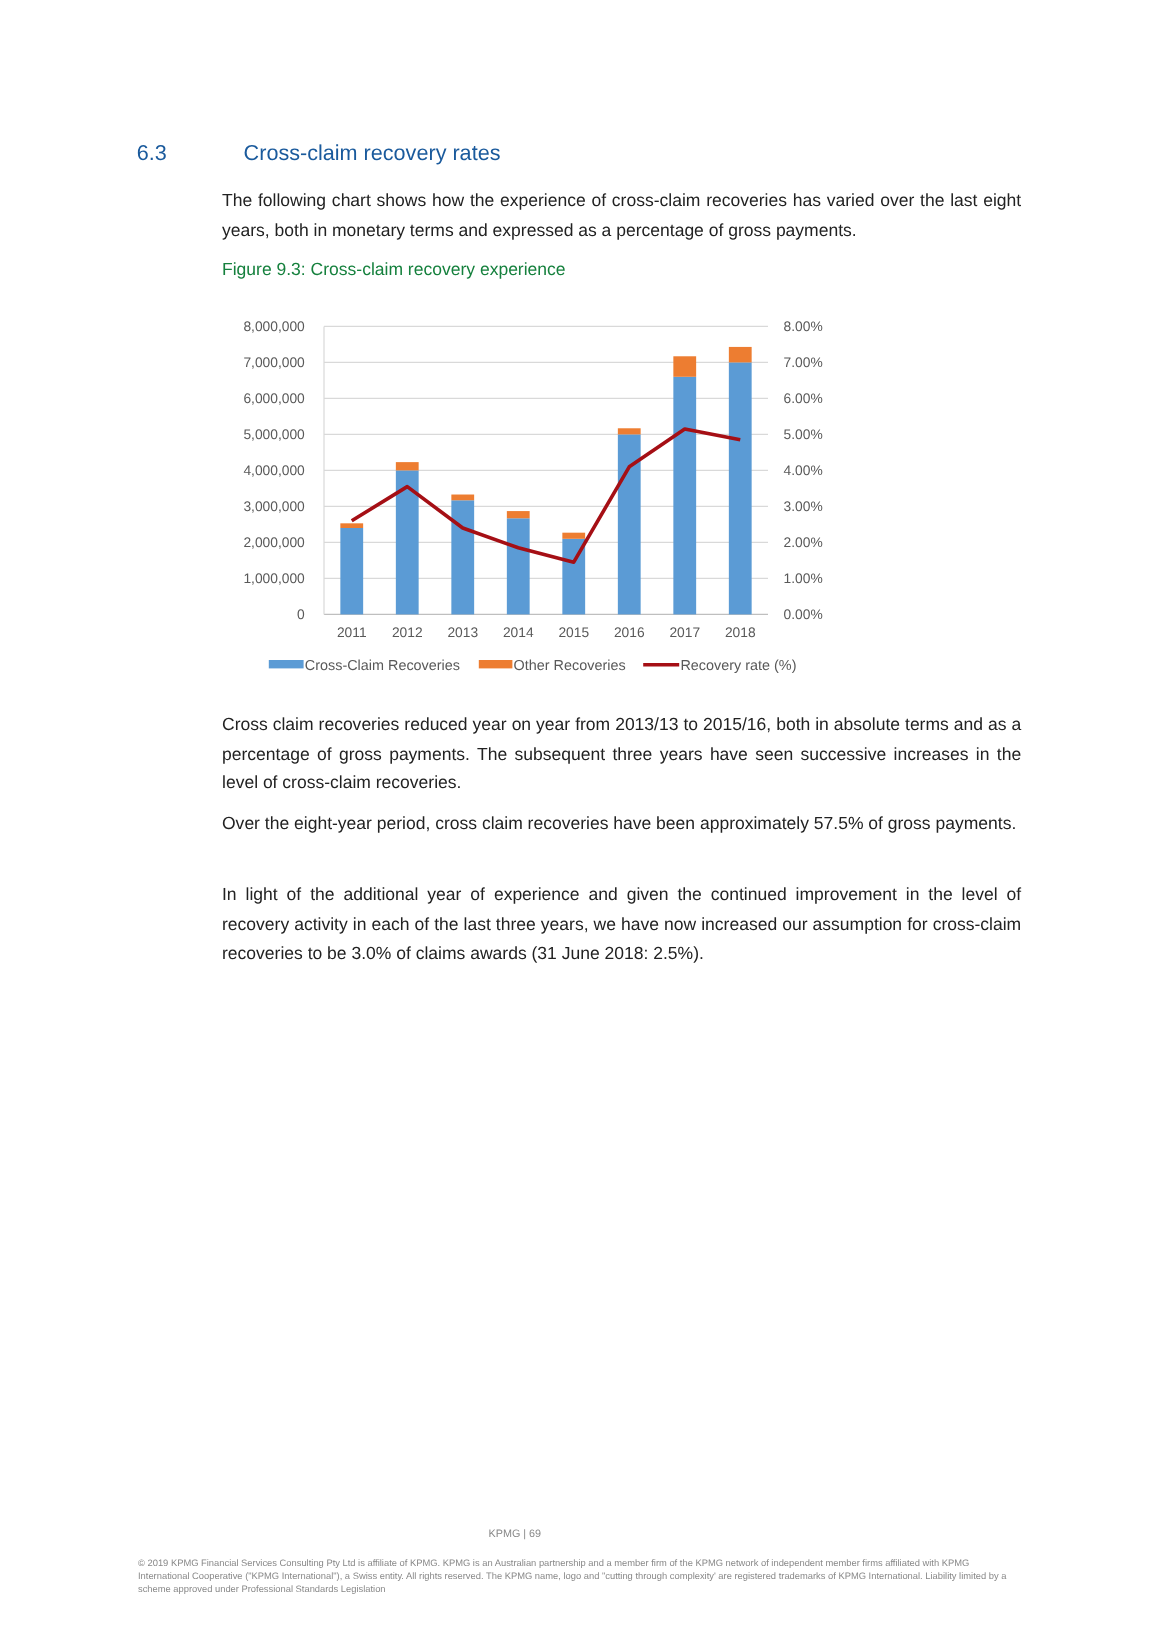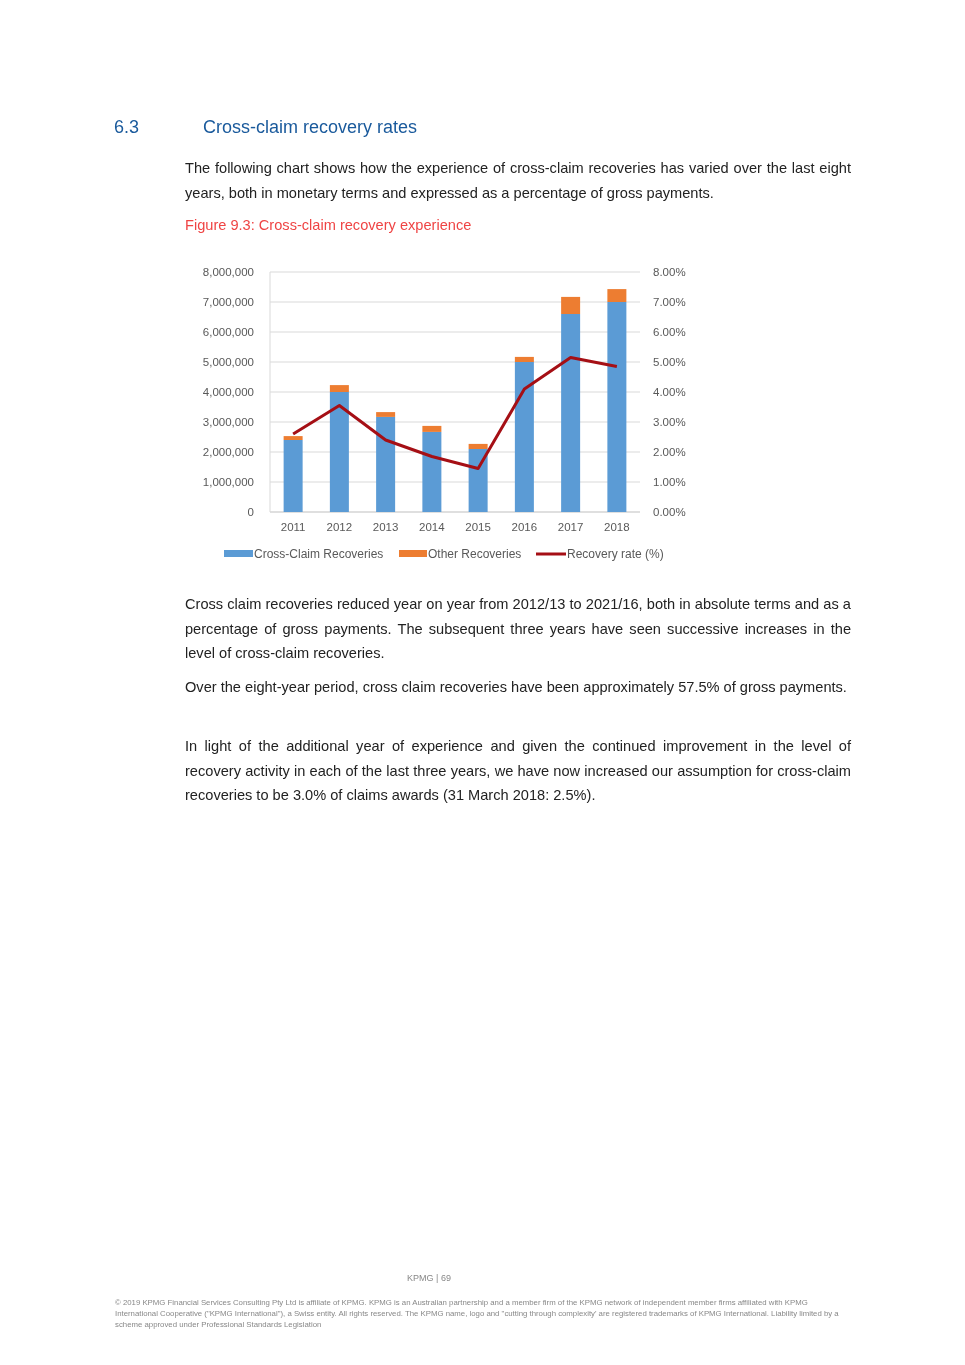--- a/index.html
+++ b/index.html
@@ -1,20 +1,20 @@
 <!DOCTYPE html>
 <html><head>
 <meta charset="utf-8">
 <style>
   html, body { margin: 0; padding: 0; background: #ffffff; }
   body { width: 965px; height: 1365px; position: relative; font-family: "Liberation Sans", sans-serif; color: #333333; }
   .section-num { position: absolute; left: 114px; top: 117px; font-size: 18px; color: #1a5a9c; }
   .section-title { position: absolute; left: 185px; top: 117px; font-size: 18px; color: #1a5a9c; margin-left: 18px; }
   .para { position: absolute; left: 185px; width: 666px; font-size: 14.6px; line-height: 24.5px; color: #222222; text-align: justify; margin: 0; }
-  .fig-caption { position: absolute; left: 185px; top: 217px; font-size: 14.6px; color: #ef4444; }
+  .fig-caption { position: absolute; left: 185px; top: 217px; font-size: 14.6px; color: #15803d; }
   #chart { position: absolute; left: 180px; top: 255px; width: 540px; height: 320px; }
   .tick { font-size: 11.5px; fill: #595959; font-family: "Liberation Sans", sans-serif; }
   .legend-text { font-size: 12px; fill: #595959; font-family: "Liberation Sans", sans-serif; }
   .footer-page { position: absolute; left: 0; width: 858px; top: 1273px; text-align: center; font-size: 9px; color: #888888; }
   .footer-legal { position: absolute; left: 115px; width: 735px; top: 1297px; text-align: left; font-size: 7.8px; line-height: 11px; color: #888888; }
 </style>
 </head>
 <body>
 
 <div class="section-num">6.3</div>
@@ -101,18 +101,18 @@
   <g id="legend-layer">
       <rect x="44" y="295" width="29" height="7" fill="#5b9bd5"></rect>
       <text x="74" y="303" class="legend-text">Cross-Claim Recoveries</text>
       <rect x="219" y="295" width="28" height="7" fill="#ed7d31"></rect>
       <text x="248" y="303" class="legend-text">Other Recoveries</text>
       <line x1="356" x2="386" y1="299" y2="299" stroke="#a50f15" stroke-width="3"></line>
       <text x="387" y="303" class="legend-text">Recovery rate (%)</text>
     </g>
 </svg>
 
-<p class="para" style="top:592px;">Cross claim recoveries reduced year on year from 2012/13 to 2021/16, both in absolute terms and as a percentage of gross payments. The subsequent three years have seen successive increases in the level of cross-claim recoveries.</p>
+<p class="para" style="top:592px;">Cross claim recoveries reduced year on year from 2013/13 to 2015/16, both in absolute terms and as a percentage of gross payments. The subsequent three years have seen successive increases in the level of cross-claim recoveries.</p>
 <p class="para" style="top:675px;">Over the eight-year period, cross claim recoveries have been approximately 57.5% of gross payments.</p>
-<p class="para" style="top:734px;">In light of the additional year of experience and given the continued improvement in the level of recovery activity in each of the last three years, we have now increased our assumption for cross-claim recoveries to be 3.0% of claims awards (31 March 2018: 2.5%).</p>
+<p class="para" style="top:734px;">In light of the additional year of experience and given the continued improvement in the level of recovery activity in each of the last three years, we have now increased our assumption for cross-claim recoveries to be 3.0% of claims awards (31 June 2018: 2.5%).</p>
 
 <div class="footer-page">KPMG  |  69</div>
 <div class="footer-legal">© 2019 KPMG Financial Services Consulting Pty Ltd is affiliate of KPMG. KPMG is an Australian partnership and a member firm of the KPMG network of independent member firms affiliated with KPMG International Cooperative ("KPMG International"), a Swiss entity. All rights reserved. The KPMG name, logo and "cutting through complexity' are registered trademarks of KPMG International. Liability limited by a scheme approved under Professional Standards Legislation</div>
 
 </body></html>

